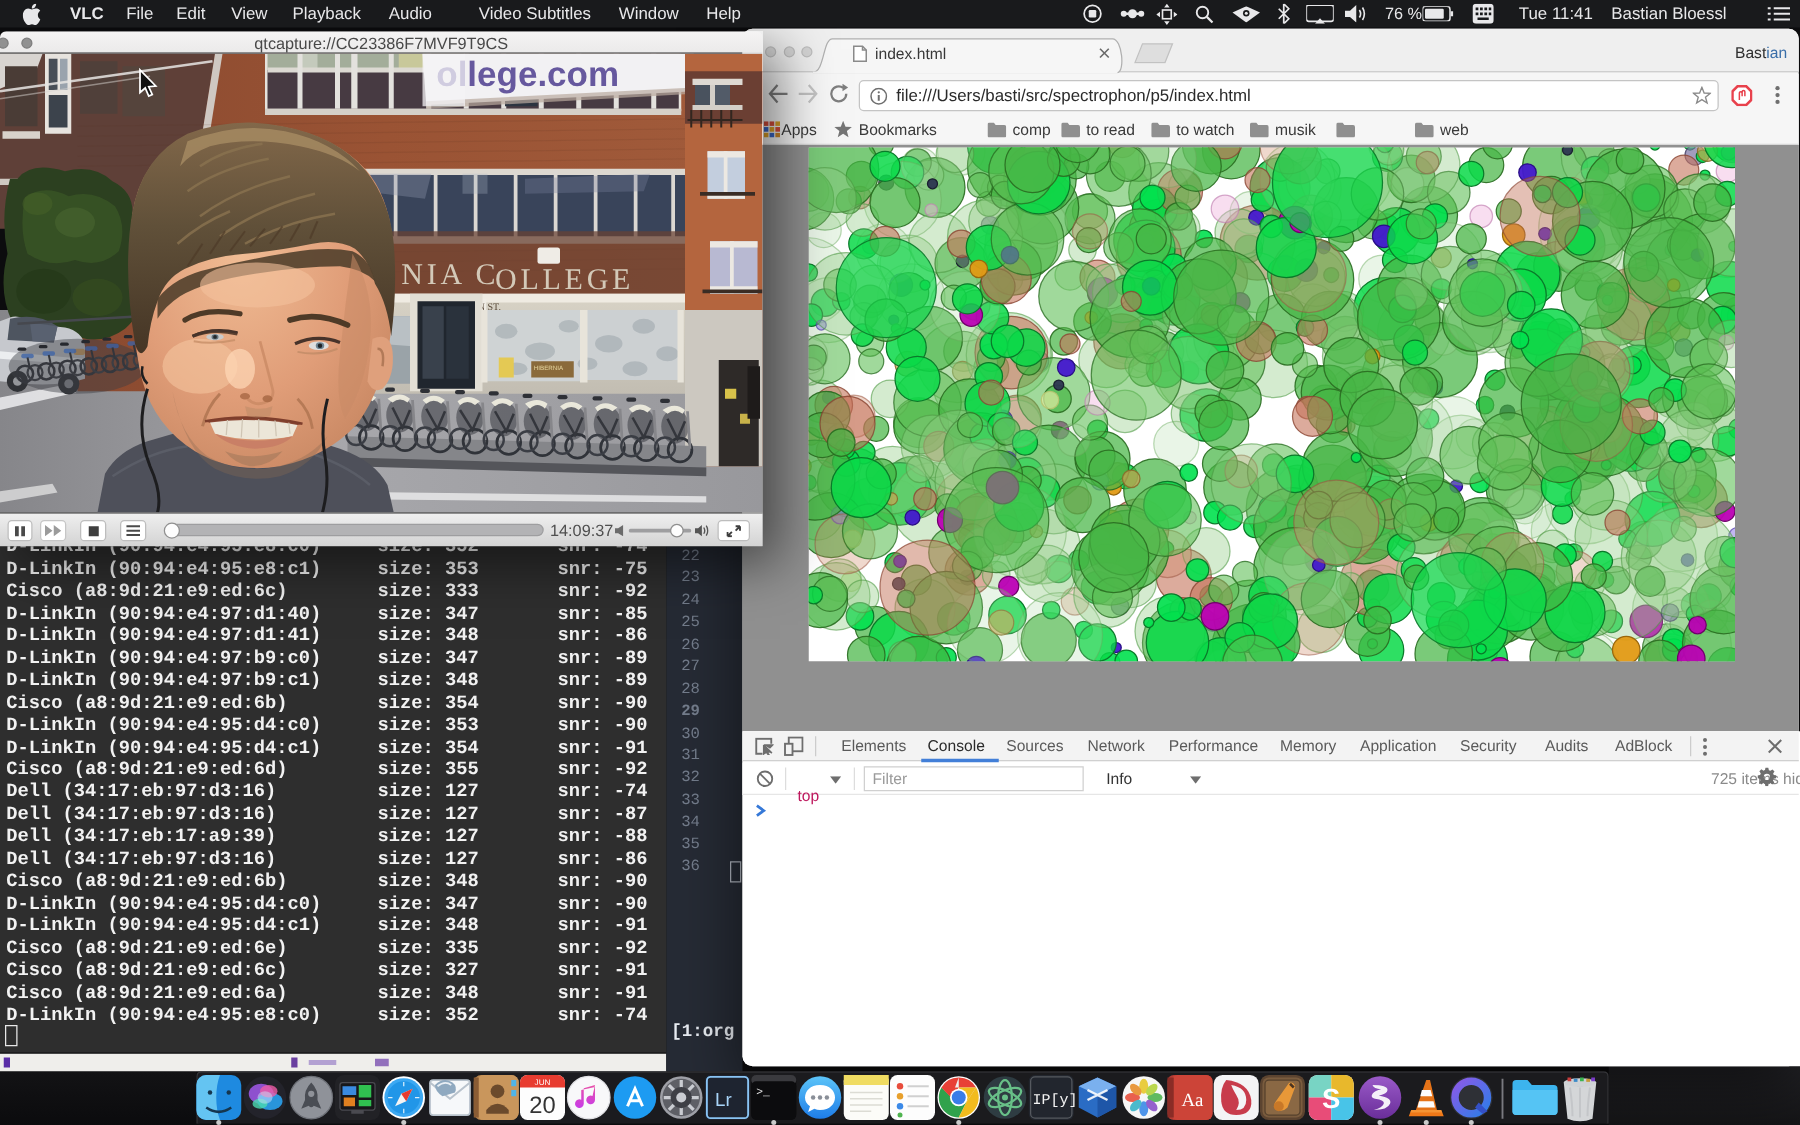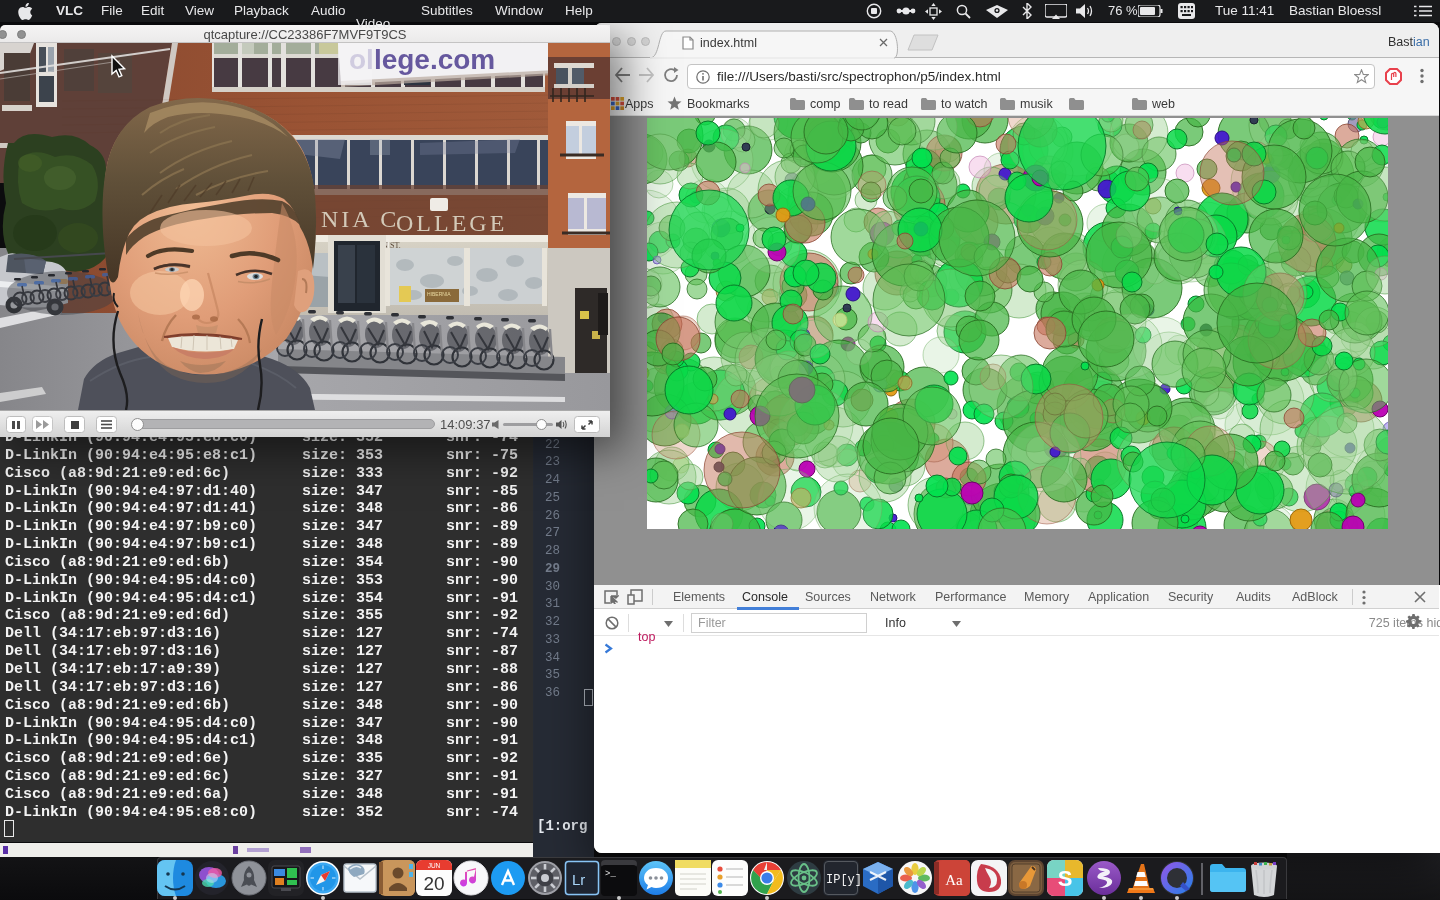--- a/index.html
+++ b/index.html
@@ -12,21 +12,21 @@
  <svg class="abs" style="left:18px;top:3px" width="15" height="17" viewBox="0 0 15 17.5">
       <path fill="#e8e8ea" d="M12.4 9.3c0-2.3 1.9-3.4 2-3.5-1.1-1.6-2.8-1.8-3.4-1.8-1.4-.1-2.8.8-3.5.8-.7 0-1.8-.8-3-.8-1.5 0-2.9.9-3.7 2.3-1.6 2.7-.4 6.8 1.1 9 .7 1.1 1.6 2.3 2.8 2.2 1.1 0 1.5-.7 2.9-.7 1.4 0 1.7.7 2.9.7 1.2 0 2-1.1 2.7-2.2.9-1.3 1.2-2.5 1.2-2.6-.1 0-2-.9-2-3.4z"></path>
       <path fill="#e8e8ea" d="M10.1 2.6c.6-.8 1-1.8.9-2.9-.9 0-2 .6-2.6 1.4-.6.7-1.1 1.8-.9 2.8 1 .1 2-.5 2.6-1.3z"></path>
     </svg>
  <span class="abs" style="left:56px;top:3px;font-weight:bold;">VLC</span>
  <span class="abs" style="left:101px;top:3px;">File</span>
  <span class="abs" style="left:141px;top:3px;">Edit</span>
  <span class="abs" style="left:185px;top:3px;">View</span>
  <span class="abs" style="left:234px;top:3px;">Playback</span>
  <span class="abs" style="left:311px;top:3px;">Audio</span>
- <span class="abs" style="left:356px;top:3px;margin-top:13px;">Video</span>
+ <span class="abs" style="left:383px;top:3px;">Video</span>
  <span class="abs" style="left:421px;top:3px;">Subtitles</span>
  <span class="abs" style="left:495px;top:3px;">Window</span>
  <span class="abs" style="left:565px;top:3px;">Help</span>
  <svg class="abs" style="left:866px;top:3px" width="16" height="16" viewBox="0 0 16 16">
       <circle cx="8" cy="8" r="6.7" fill="none" stroke="#e8e8ea" stroke-width="1.4"></circle>
       <rect x="5" y="5" width="6" height="6" rx="1" fill="#e8e8ea"></rect>
     </svg>
  <svg class="abs" style="left:895px;top:5px" width="22" height="12" viewBox="0 0 22 12">
       <circle cx="4" cy="6" r="2.4" fill="#e8e8ea"></circle>
       <circle cx="11" cy="6" r="3.6" fill="#e8e8ea"></circle>

